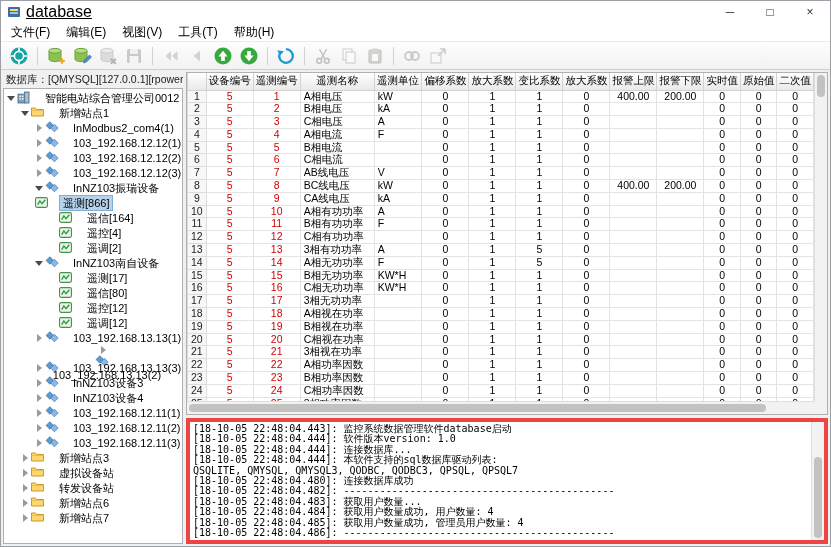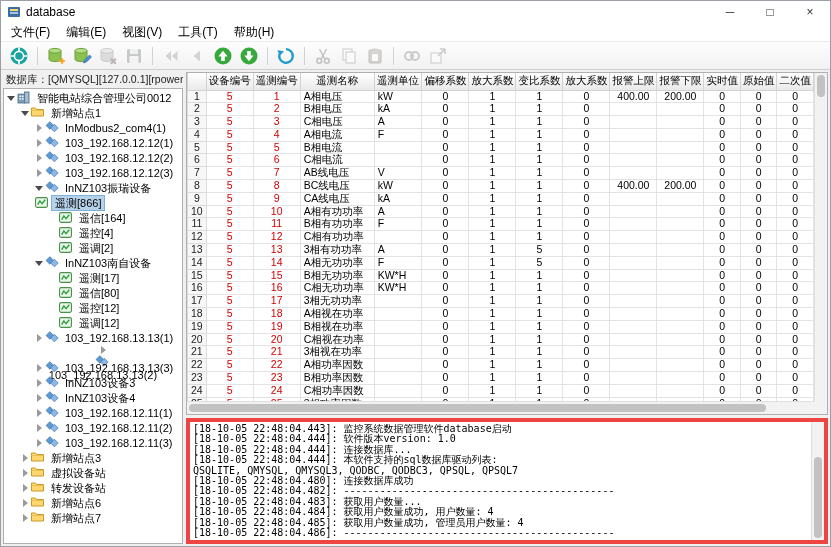--- a/index.html
+++ b/index.html
@@ -2,21 +2,21 @@
 <html><head>
 <meta charset="utf-8">
 <style>
   * { margin:0; padding:0; box-sizing:border-box; }
   html,body { width:831px; height:547px; overflow:hidden; }
   body { font-family:"Liberation Sans","DejaVu Sans",sans-serif; font-size:12px; color:#000; background:#fff; }
   .window { width:831px; height:547px; border:1px solid #9aa0a6; display:flex; flex-direction:column; background:#f0f0f0; }
 
   .titlebar { height:22px; background:#fff; display:flex; align-items:center; padding-left:6px; flex:0 0 auto; }
   .title-icon { width:14px; height:14px; margin-right:5px; display:inline-flex; }
-  .title-text { font-size:12px; }
+  .title-text { font-size:16px;text-decoration:underline; }
   .titlebar-spacer { flex:1; }
   .title-btn { width:40px; height:22px; display:flex; align-items:center; justify-content:center; font-size:12px; color:#333; cursor:default; }
 
   .menubar { height:19px; background:#fff; display:flex; align-items:center; padding-left:2px; border-bottom:1px solid #ececec; flex:0 0 auto; }
   .menu-item { padding:2px 8px; font-size:12px; }
 
   .toolbar { height:28px; background:linear-gradient(#fdfdfd,#f2f2f2); border-bottom:1px solid #cfcfcf; display:flex; align-items:center; padding-left:6px; gap:2px; flex:0 0 auto; }
   .tool-btn { width:24px; height:24px; display:flex; align-items:center; justify-content:center; border-radius:3px; }
   .tool-btn.disabled { opacity:.40; filter:grayscale(85%); }
   .tool-ic { width:20px; height:20px; display:inline-flex; }
@@ -25,21 +25,21 @@
   .content { flex:1; display:flex; padding:2px; gap:3px; min-height:0; background:#f0f0f0; }
 
   .sidebar { width:180px; flex:0 0 auto; display:flex; flex-direction:column; min-height:0; }
   .sidebar-header { height:16px; font-size:10.5px; color:#222; padding:1px 3px; white-space:nowrap; overflow:hidden; }
   .tree-box { flex:1; border:1px solid #b0b0b0; background:#fff; overflow:hidden; padding-top:1px; }
   .tree-row { height:15px; display:flex; align-items:center; white-space:nowrap; font-size:11px; }
   .expander { width:10px; height:10px; margin-right:1px; flex:0 0 auto; position:relative; }
   .exp-open::before { content:""; position:absolute; left:1px; top:3px; border-left:4px solid transparent; border-right:4px solid transparent; border-top:5px solid #4a4a4a; }
   .exp-closed::before { content:""; position:absolute; left:3px; top:1px; border-top:4px solid transparent; border-bottom:4px solid transparent; border-left:5px solid #9a9a9a; }
   .tree-icon { width:14px; height:13px; margin-right:3px; flex:0 0 auto; display:inline-flex; }
-  .tree-label { padding:0 3px; line-height:14px; }
+  .tree-label { padding:0 3px; line-height:14px;margin-left:8px; }
   .tree-row.selected .tree-label { background:#b5d2ea; outline:1px solid #7fb0d8; }
 
   .main { flex:1; display:flex; flex-direction:column; gap:3px; min-width:0; min-height:0; }
   .table-box { flex:1; border:1px solid #b0b0b0; background:#fff; position:relative; min-height:0; }
   .grid { position:absolute; left:0; top:0; right:13px; bottom:13px; overflow:hidden; }
   table { border-collapse:collapse; table-layout:fixed; }
   th { height:17px; font-weight:normal; font-size:10.5px; background:linear-gradient(#ffffff,#e9e9e9); border:1px solid #d2d2d2; border-top:none; text-align:center; white-space:nowrap; overflow:hidden; padding:0 2px; }
   td { height:11.8px; line-height:11.8px; font-size:10.5px; border:1px solid #e3e3e3; padding:0 3px; white-space:nowrap; overflow:hidden; }
   td.center { text-align:center; }
   td.left { text-align:left; }

